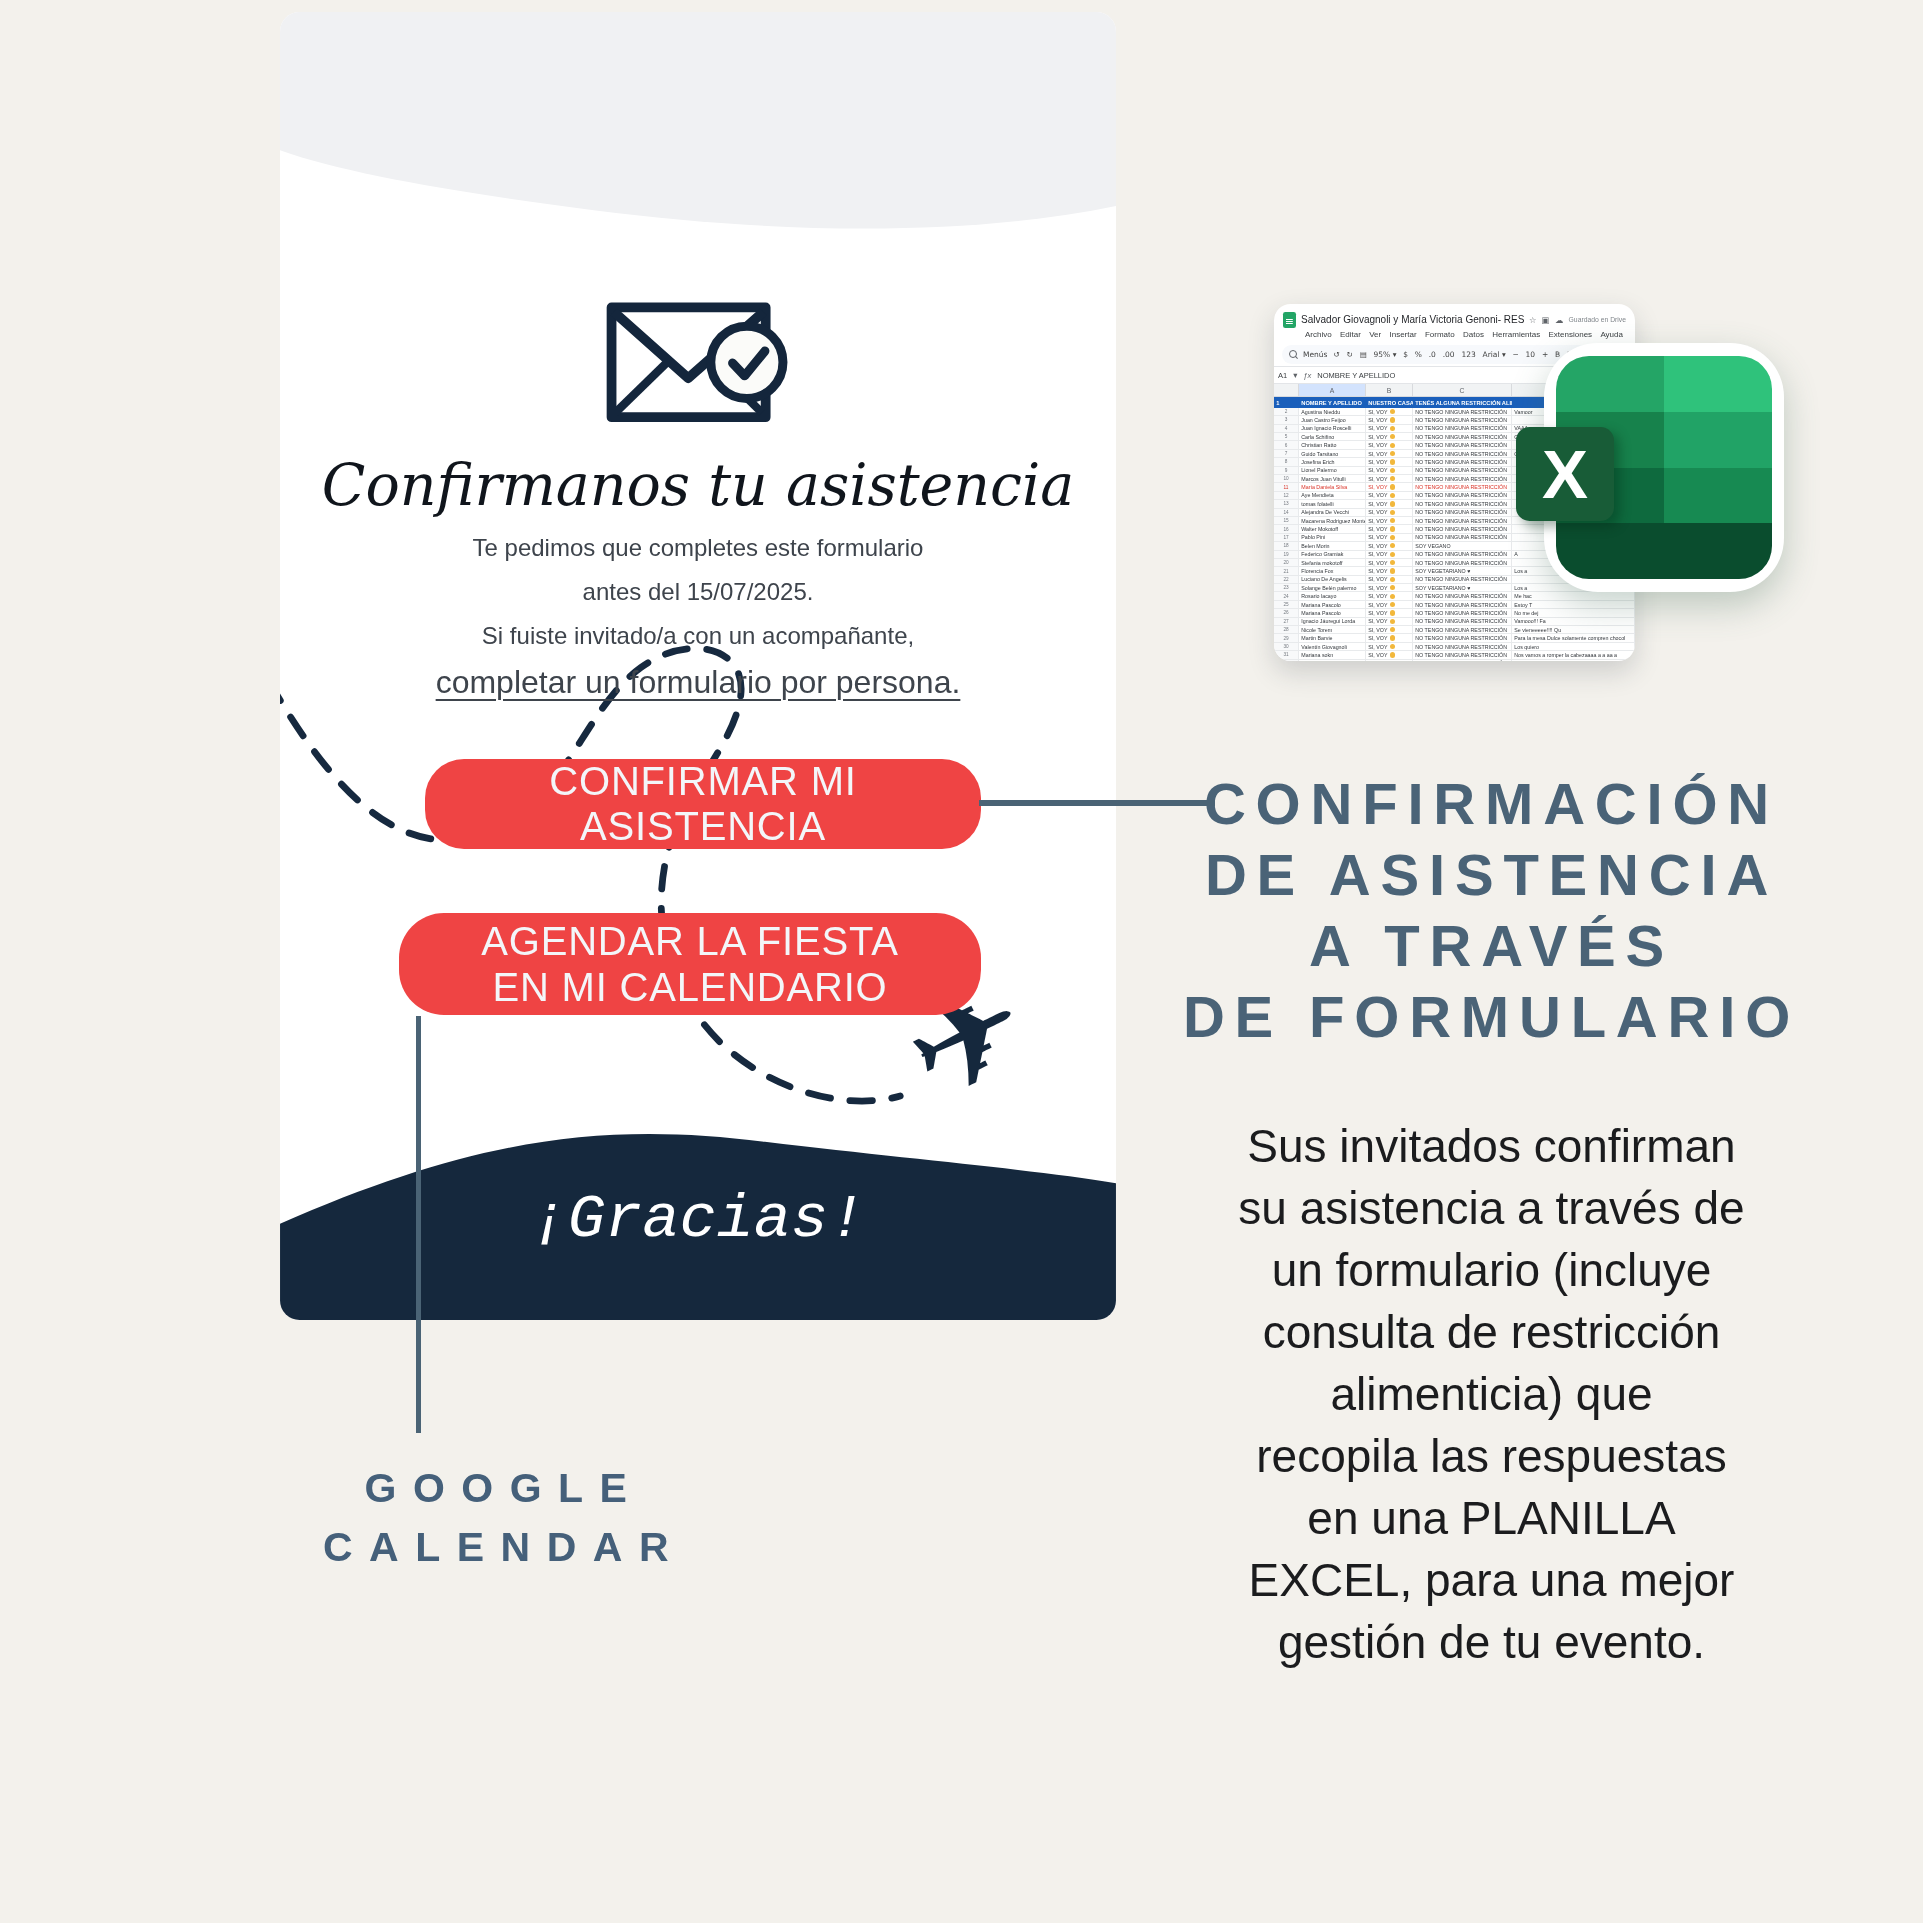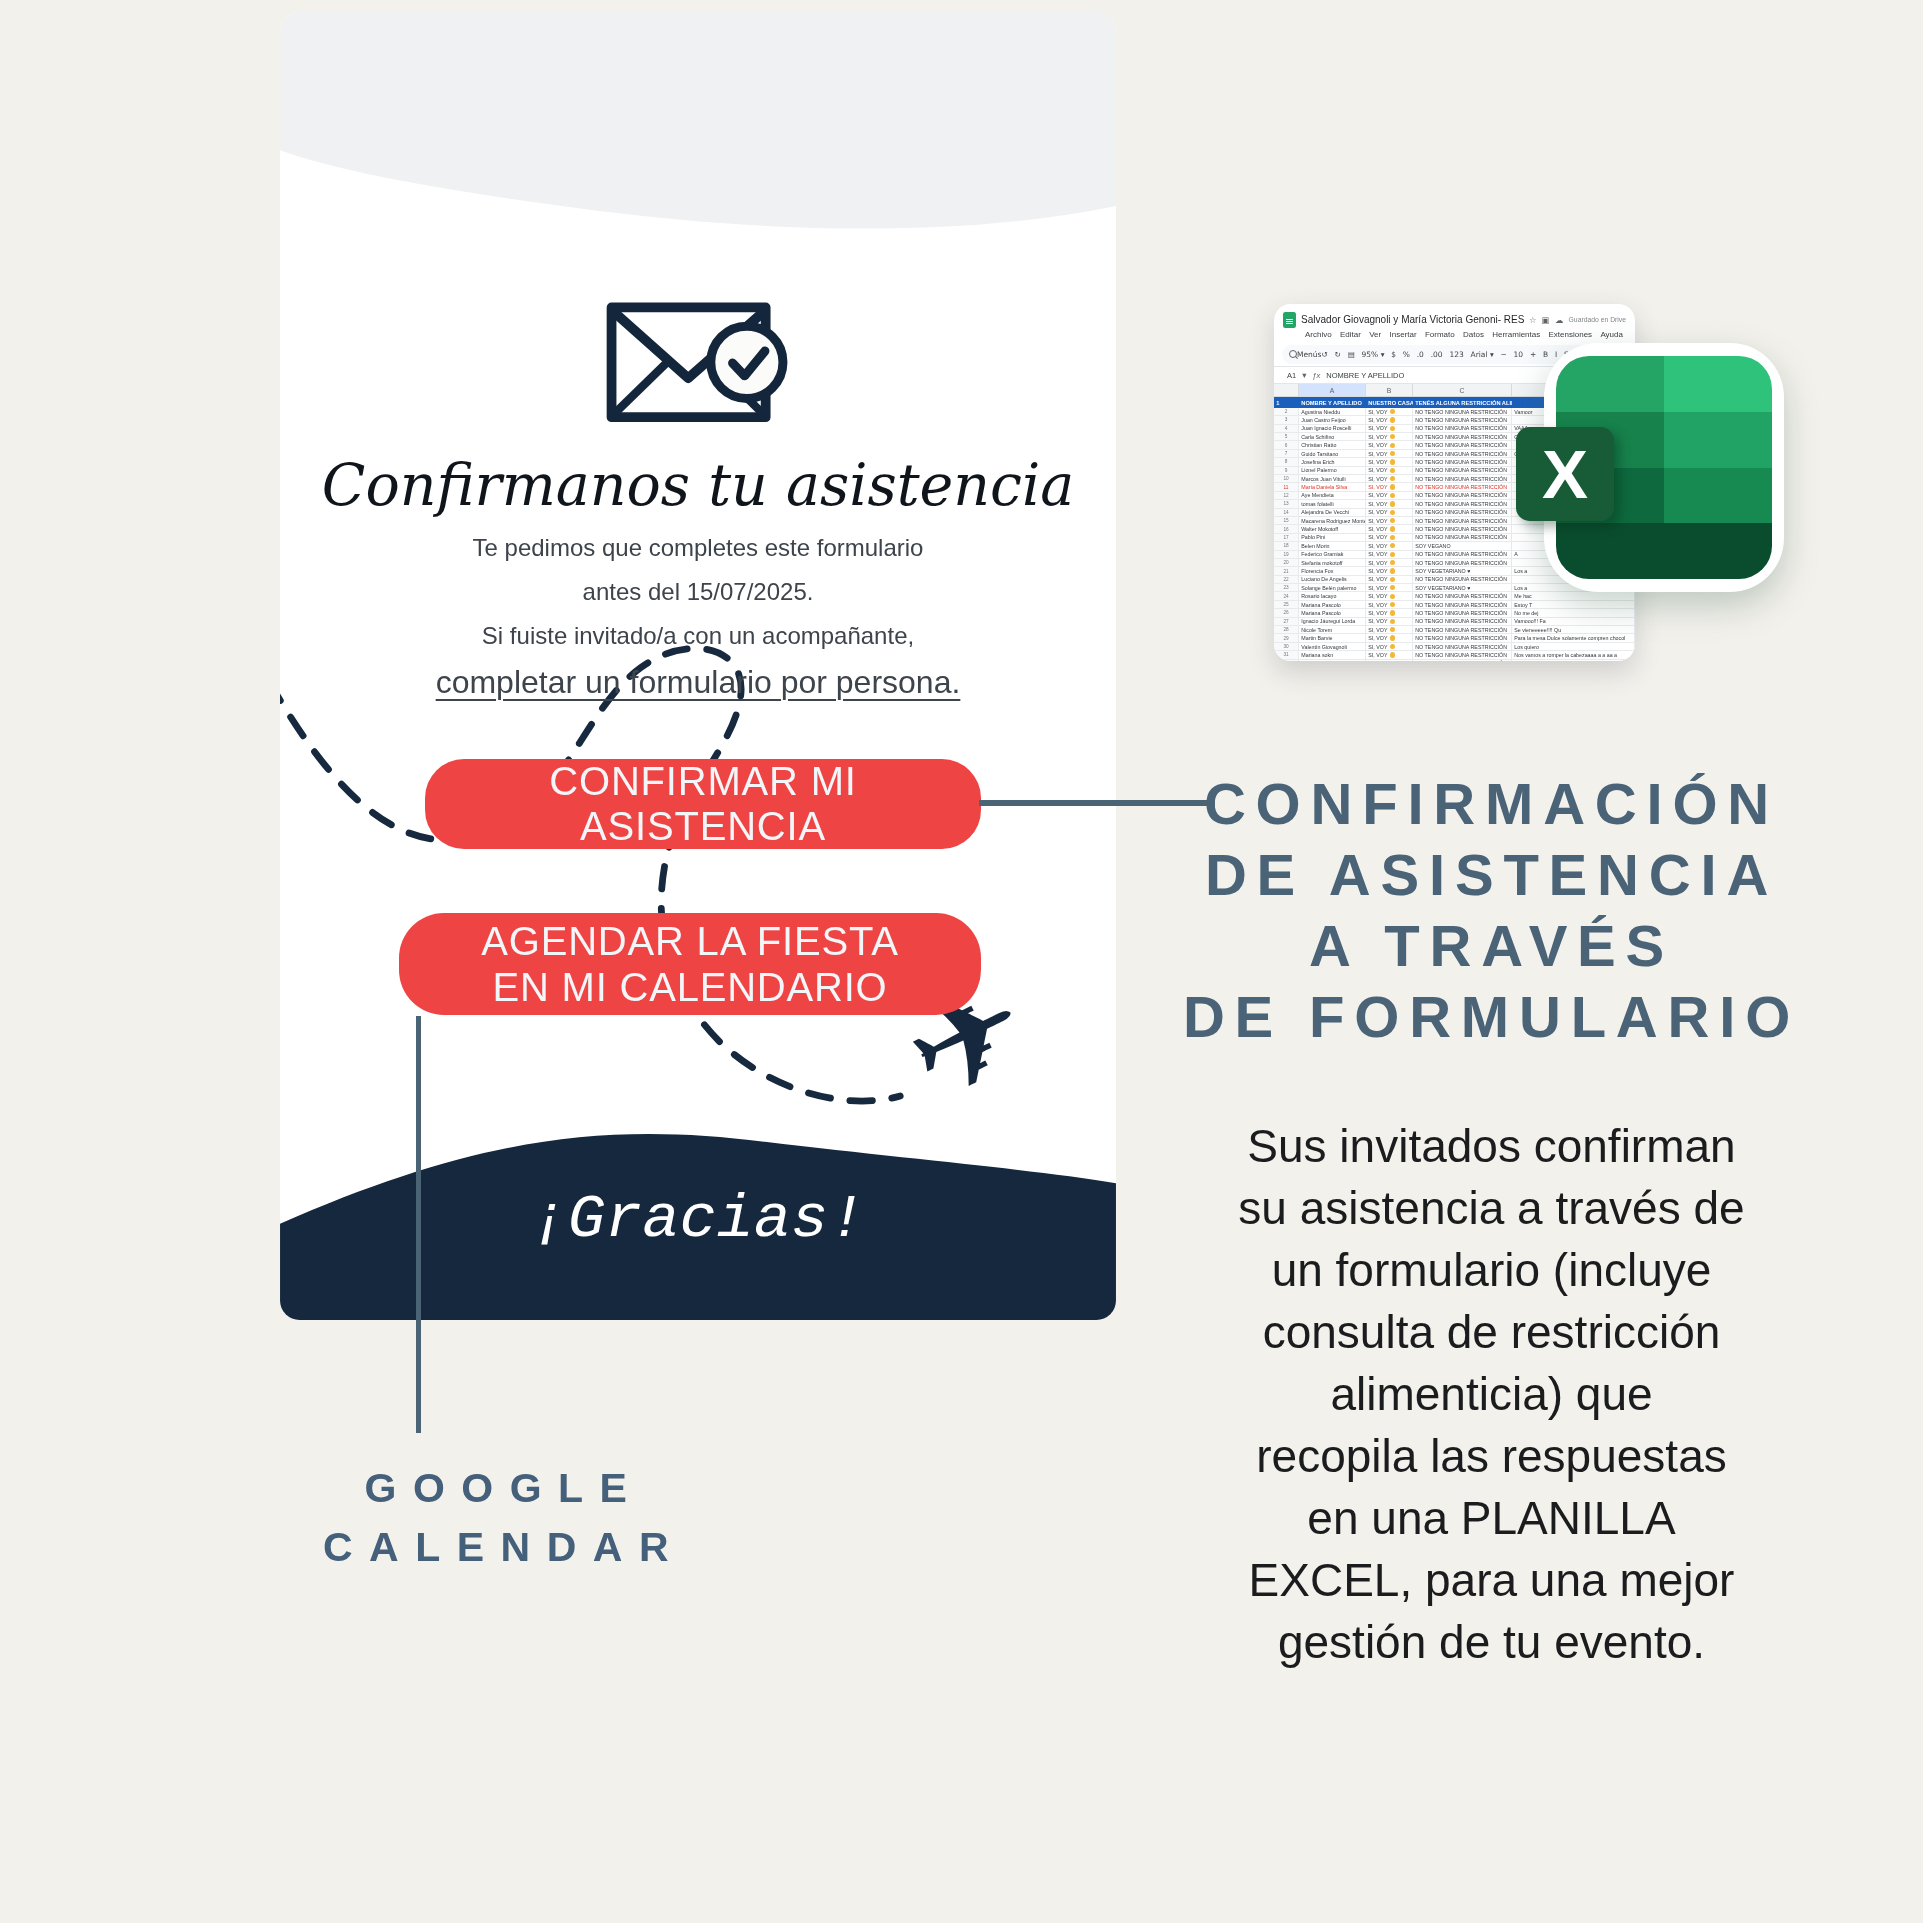--- a/index.html
+++ b/index.html
@@ -33,25 +33,25 @@
   .sheet .titlebar{display:flex;align-items:center;gap:5.3px;padding:6.8px 9px 0 9px;height:18px;}
   .sheet .gs-logo{width:12.8px;height:16px;background:#23a566;border-radius:2.3px;position:relative;flex:0 0 auto;}
   .sheet .gs-logo:before{content:"";position:absolute;left:3px;top:6.8px;width:6.8px;height:6px;background:
      linear-gradient(#fff,#fff) left top/6.8px 1.1px no-repeat,
      linear-gradient(#fff,#fff) left 2.3px/6.8px 1.1px no-repeat,
      linear-gradient(#fff,#fff) left 4.5px/6.8px 1.1px no-repeat;}
   .sheet .doc-title{font-size:10px;color:#1f2125;white-space:nowrap;overflow:hidden;}
   .sheet .tb-ico{font-size:8.3px;color:#5f6368;font-family:"DejaVu Sans",sans-serif;}
   .sheet .saved{font-size:6.8px;color:#80868b;white-space:nowrap;}
   .sheet .menubar{display:flex;gap:8.3px;padding:1.5px 9px 0 31px;height:12px;font-size:8px;color:#3c4043;}
-  .sheet .toolbar{display:flex;align-items:center;margin:2.3px 7.5px;height:19.5px;border-radius:9.8px;background:#f7f9fc;padding:0 7.5px;font-size:7.5px;color:#444;overflow:hidden;white-space:nowrap;}
+  .sheet .toolbar{display:flex;align-items:center;gap:6px;margin:2.3px 7.5px;height:19.5px;border-radius:9.8px;background:#f7f9fc;padding:0 7.5px;font-size:7.5px;color:#444;overflow:hidden;white-space:nowrap;}
   .sheet .mag{width:6px;height:6px;border:1.1px solid #5f6368;border-radius:50%;position:relative;flex:0 0 auto;}
   .sheet .mag:after{content:"";position:absolute;left:5.3px;top:5.3px;width:3px;height:1.1px;background:#5f6368;transform:rotate(45deg);}
   .sheet .tool-item{flex:0 0 auto;font-family:"DejaVu Sans",sans-serif;}
-  .sheet .formulabar{display:flex;align-items:center;gap:6px;height:16px;border-top:0.8px solid #e3e5e8;border-bottom:0.8px solid #e3e5e8;padding:0 13px;font-size:7.5px;color:#3c4043;}
+  .sheet .formulabar{display:flex;align-items:center;gap:6px;height:16px;border-top:0.8px solid #e3e5e8;border-bottom:0.8px solid #e3e5e8;padding:0 4px;font-size:7.5px;color:#3c4043;}
   .sheet .fx{font-style:italic;color:#5f6368;}
   .sheet .colhead{display:flex;height:12px;background:#f1f3f4;border-bottom:0.8px solid #d8dadd;font-size:6.8px;color:#5f6368;}
   .sheet .colhead .c{border-right:0.8px solid #d8dadd;display:flex;align-items:center;justify-content:center;}
   .sheet .grid{position:relative;}
   .sheet .hrow{display:flex;height:10.5px;background:#1a5fbb;color:#fff;font-weight:bold;font-size:5.7px;align-items:center;}
   .sheet .hrow .c{overflow:hidden;white-space:nowrap;padding:0 2.3px;}
   .sheet .row{display:flex;height:7.4px;align-items:center;font-size:5.3px;color:#32363b;border-bottom:0.4px solid #e8eaec;}
   .sheet .row .c{overflow:hidden;white-space:nowrap;padding:0 2.3px;border-right:0.4px solid #e8eaec;height:100%;display:flex;align-items:center;}
   .sheet .row.red .c{color:#d93025;}
   .sheet .cn{justify-content:center;background:#f8f9fa;color:#757a80;font-size:4.7px;}

